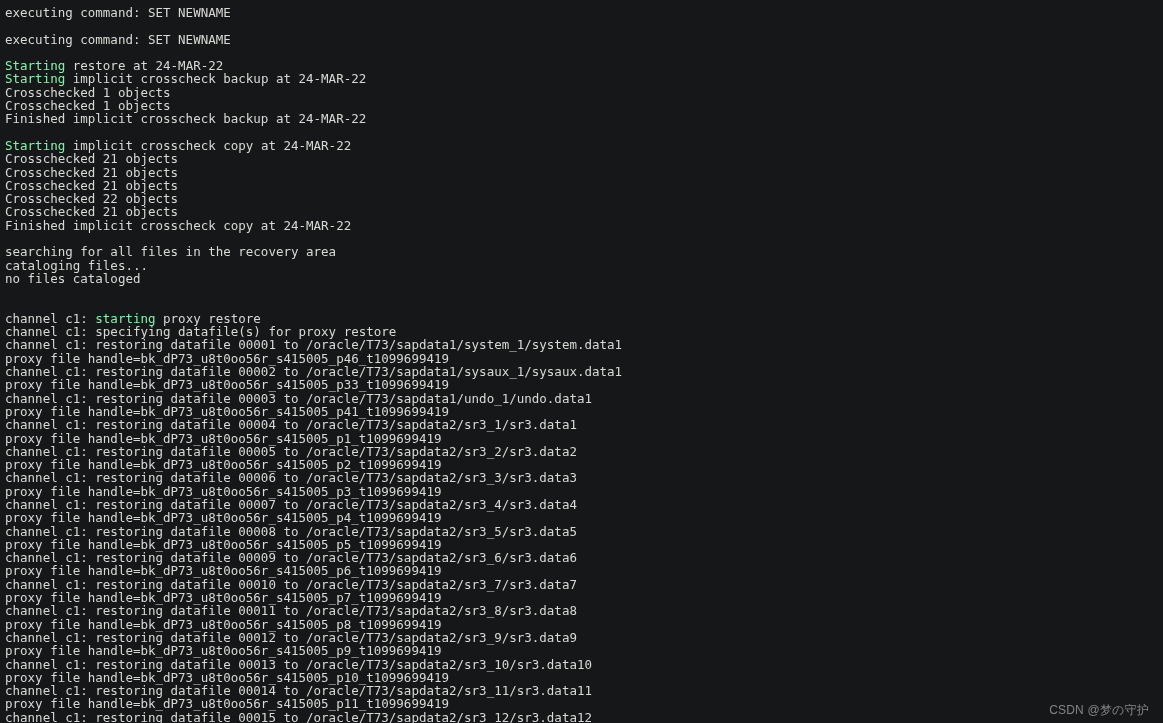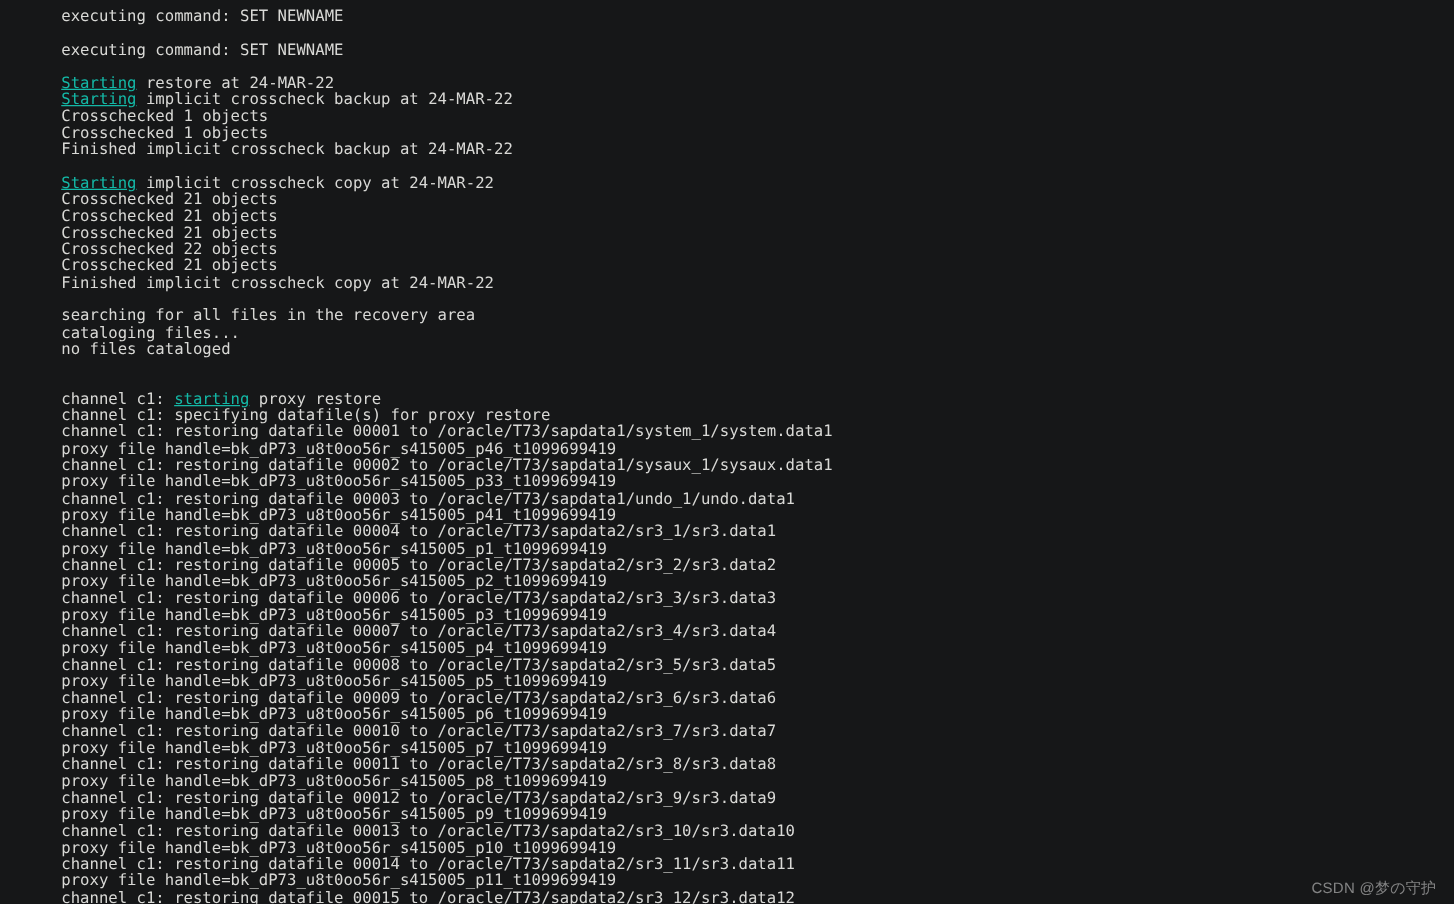--- a/index.html
+++ b/index.html
@@ -17,28 +17,26 @@
   .terminal {
     box-sizing: border-box;
     width: 100%;
     height: 100%;
     padding: 6px 5px 0 5px;
     white-space: pre;
     position: relative;
   }
   .line {
     height: 13.3px;
-    margin-left: 44px;
   }
   .word {
     display: inline;
   }
   .hl {
-    color: #14b8a6; 
-    text-decoration: underline;
+    color: #86efac; 
   }
   .watermark {
     position: absolute;
     right: 14px;
     bottom: 6px;
     font-family: "Segoe UI", Arial, sans-serif;
     font-size: 12px;
     color: rgba(220,220,220,0.55);
     letter-spacing: 0.2px;
     pointer-events: none;

